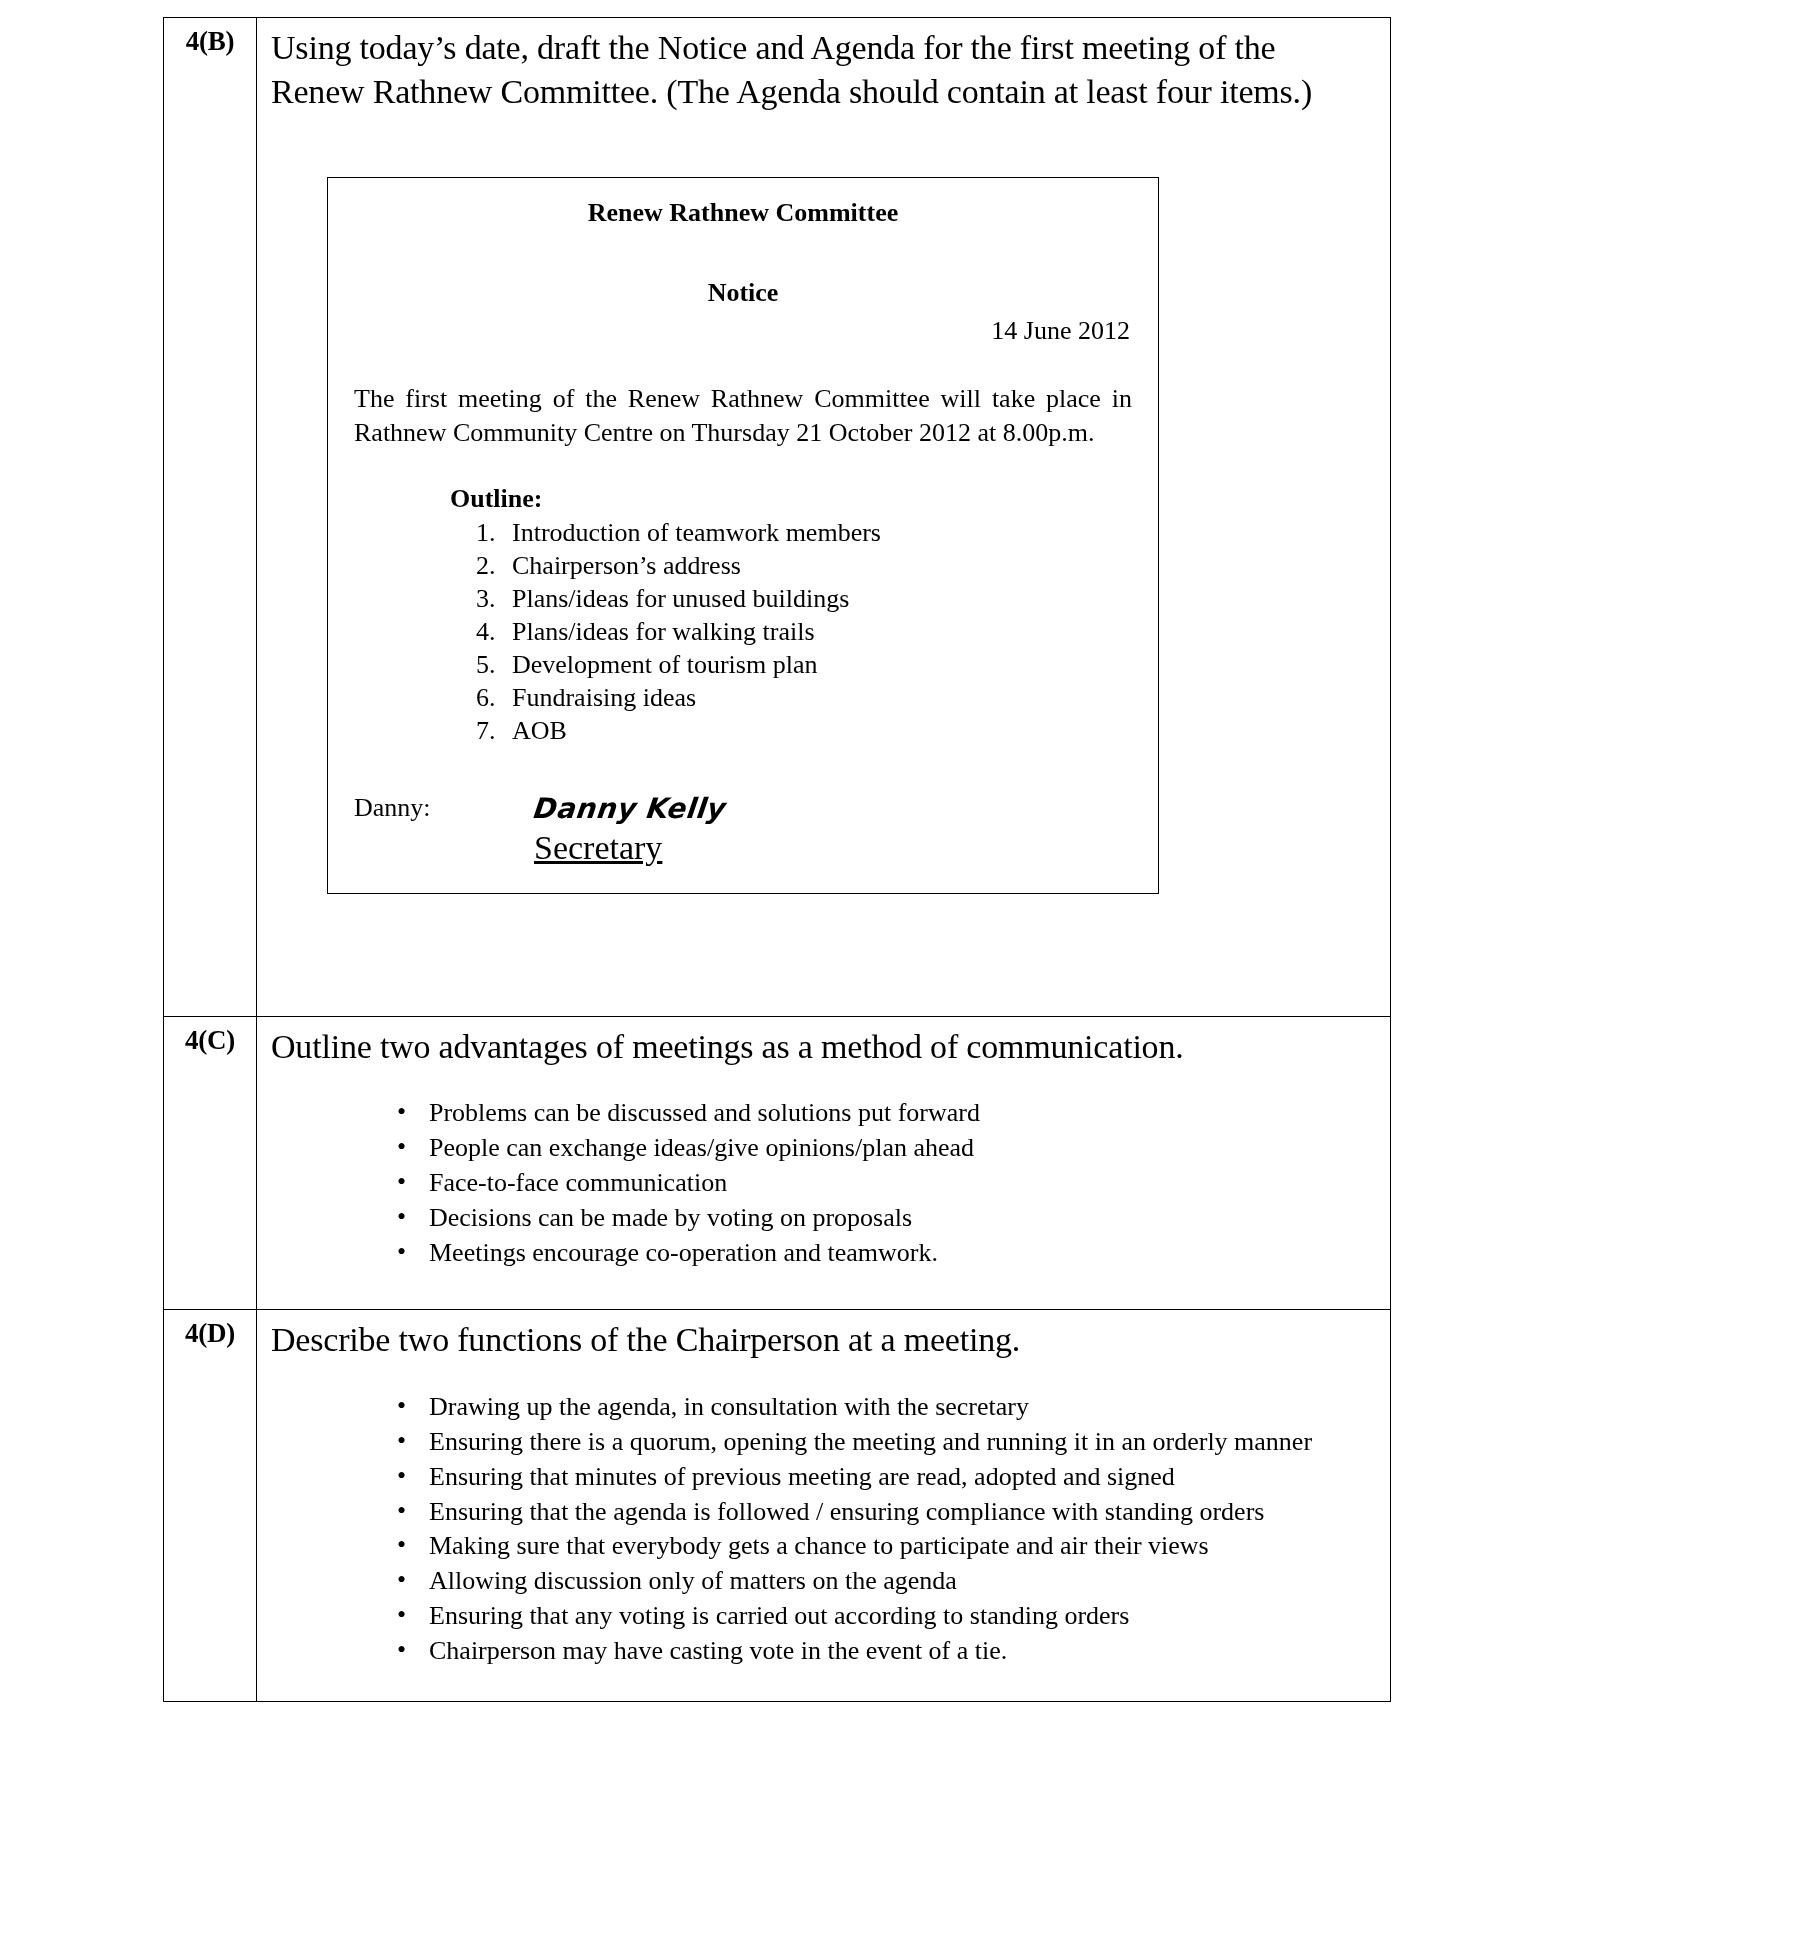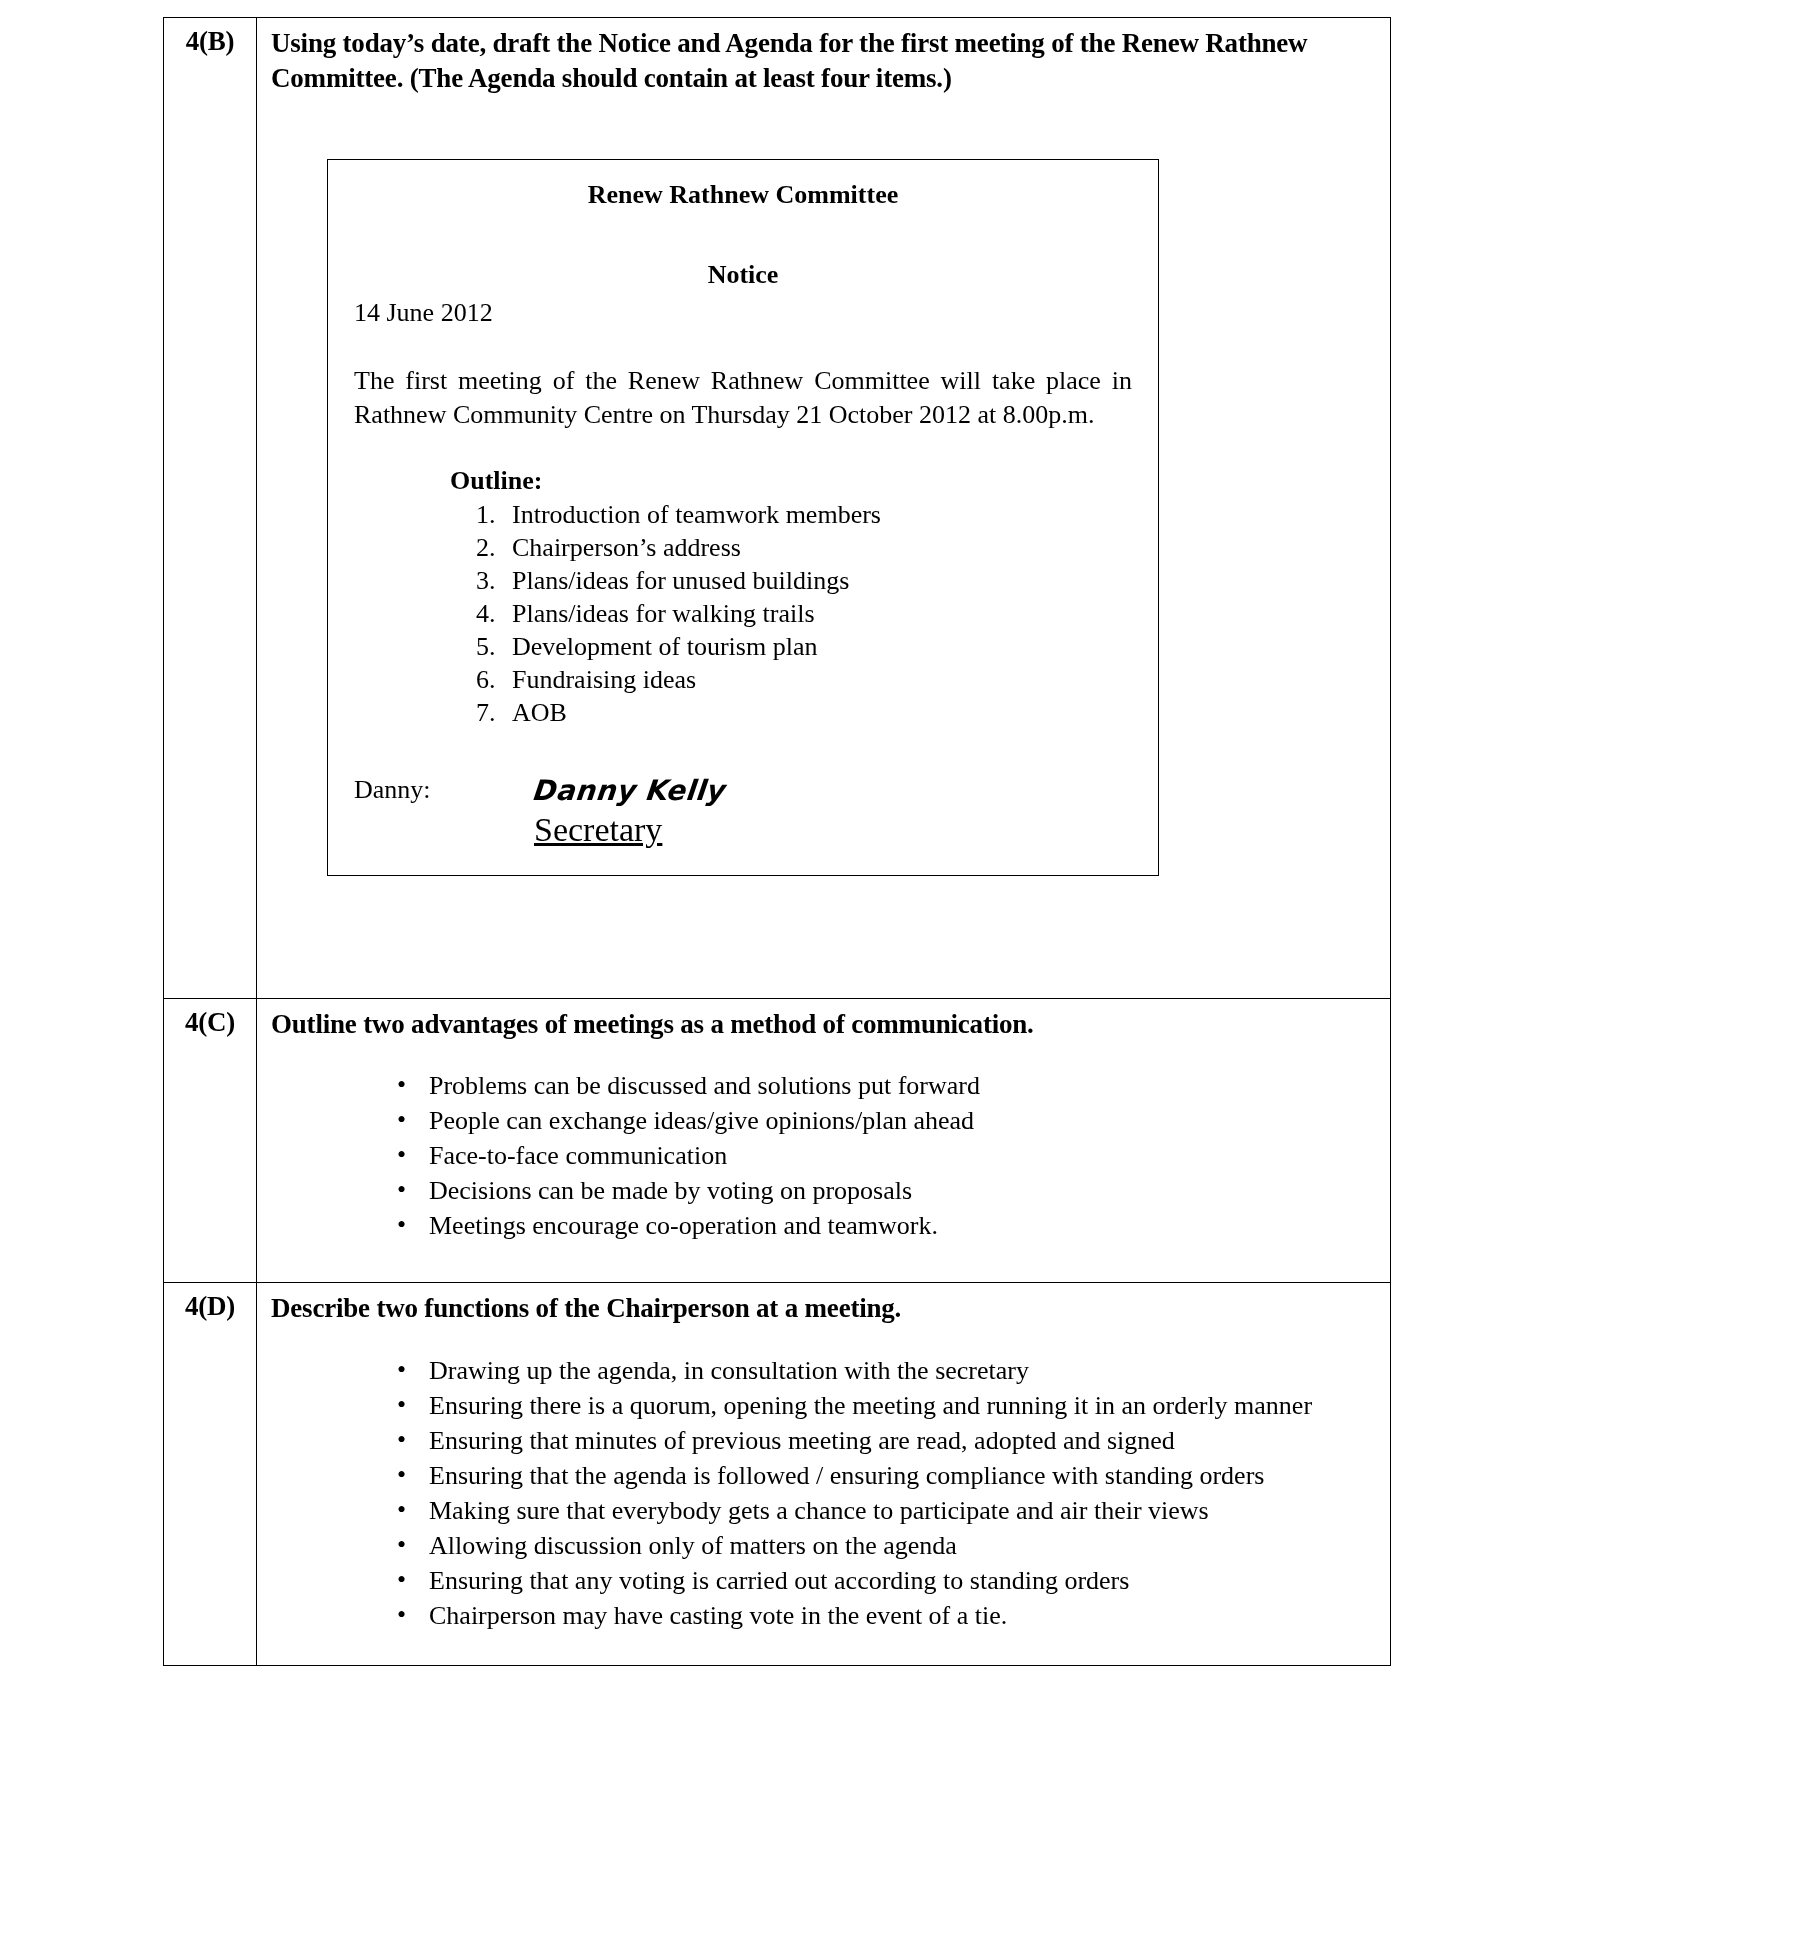--- a/index.html
+++ b/index.html
@@ -51,22 +51,22 @@
     text-align: center;
     padding-top: 10px;
     letter-spacing: -0.3px;
   }
 
   .qbody {
     padding: 8px 14px 6px 14px;
   }
 
   .qheading {
-    font-weight: bold;
-    font-size: 27px;
+    font-weight: normal;
+    font-size: 34px;
     line-height: 1.28;
     letter-spacing: -0.2px;
     margin: 0;
   }
 
   
   .notice-wrap {
     padding-top: 64px;
     padding-left: 56px;
     padding-right: 8px;
@@ -86,20 +86,21 @@
     margin-bottom: 0;
   }
   .notice-sub {
     text-align: center;
     font-weight: bold;
     font-size: 26px;
     margin-top: 50px;
     margin-bottom: 0;
   }
   .notice-date {
+    text-align: right;
     font-size: 26px;
     margin-top: 8px;
     margin-bottom: 0;
     padding-right: 2px;
   }
   .notice-para {
     font-size: 26px;
     line-height: 1.30;
     text-align: justify;
     margin-top: 36px;

